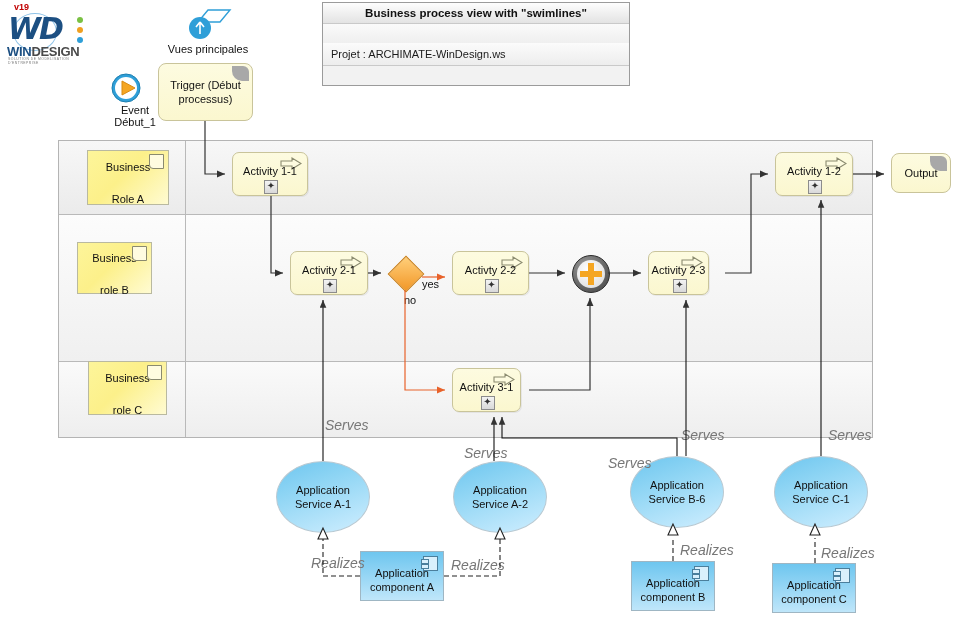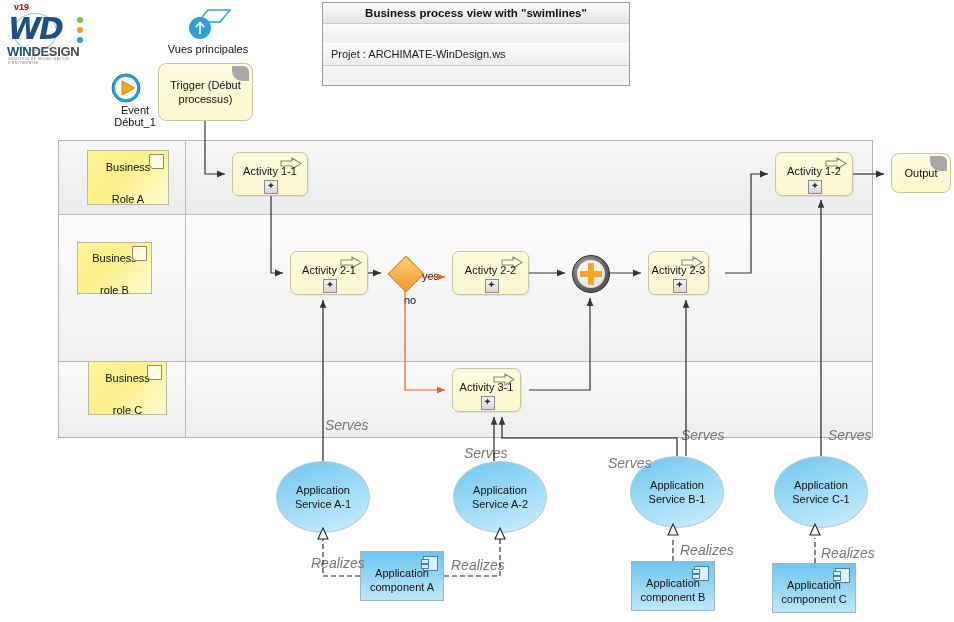--- a/index.html
+++ b/index.html
@@ -77,21 +77,21 @@
        border-radius:0 6px 0 10px;}
 
   
   #evt{left:98px;top:72px;width:74px;height:62px;text-align:center;}
   #evt .lbl{position:absolute;left:0;top:32px;width:74px;font-size:11px;line-height:12px;color:#111;}
 
   
   #dia{left:388px;top:256px;width:34px;height:34px;}
   #dia .sh{width:24px;height:24px;margin:5px;transform:rotate(45deg);
       background:linear-gradient(135deg,#ffcf7a,#f29727);border:1px solid #c97d14;}
-  .lblyes{position:absolute;left:422px;top:270px;font-size:11px;color:#111;}
+  .lblyes{position:absolute;left:422px;top:278px;font-size:11px;color:#111;}
   .lblno{position:absolute;left:404px;top:294px;font-size:11px;color:#111;}
 
   
   #gw{left:572px;top:255px;width:36px;height:36px;border-radius:50%;
       background:radial-gradient(circle at 35% 30%,#9a9a9a,#3f3f3f);
       border:1px solid #2b2b2b;}
   #gw .in{position:absolute;left:4px;top:4px;width:28px;height:28px;border-radius:50%;
       background:radial-gradient(circle at 40% 35%,#fff,#d8d8d8);}
   #gw .pv{position:absolute;left:15px;top:7px;width:6px;height:22px;background:#f5a623;}
   #gw .ph{position:absolute;left:7px;top:15px;width:22px;height:6px;background:#f5a623;}
@@ -278,21 +278,21 @@
 </div>
 <div class="svc" style="left:453px;top:461px;">
   <div>
     <span>Application</span><br>
     <span>Service A-2</span>
   </div>
 </div>
 <div class="svc" style="left:630px;top:456px;">
   <div>
     <span>Application</span><br>
-    <span>Service B-1</span>
+    <span>Service B-6</span>
   </div>
 </div>
 <div class="svc" style="left:774px;top:456px;">
   <div>
     <span>Application</span><br>
     <span>Service C-1</span>
   </div>
 </div>
 
 <div class="cmp" style="left:360px;top:551px;">

